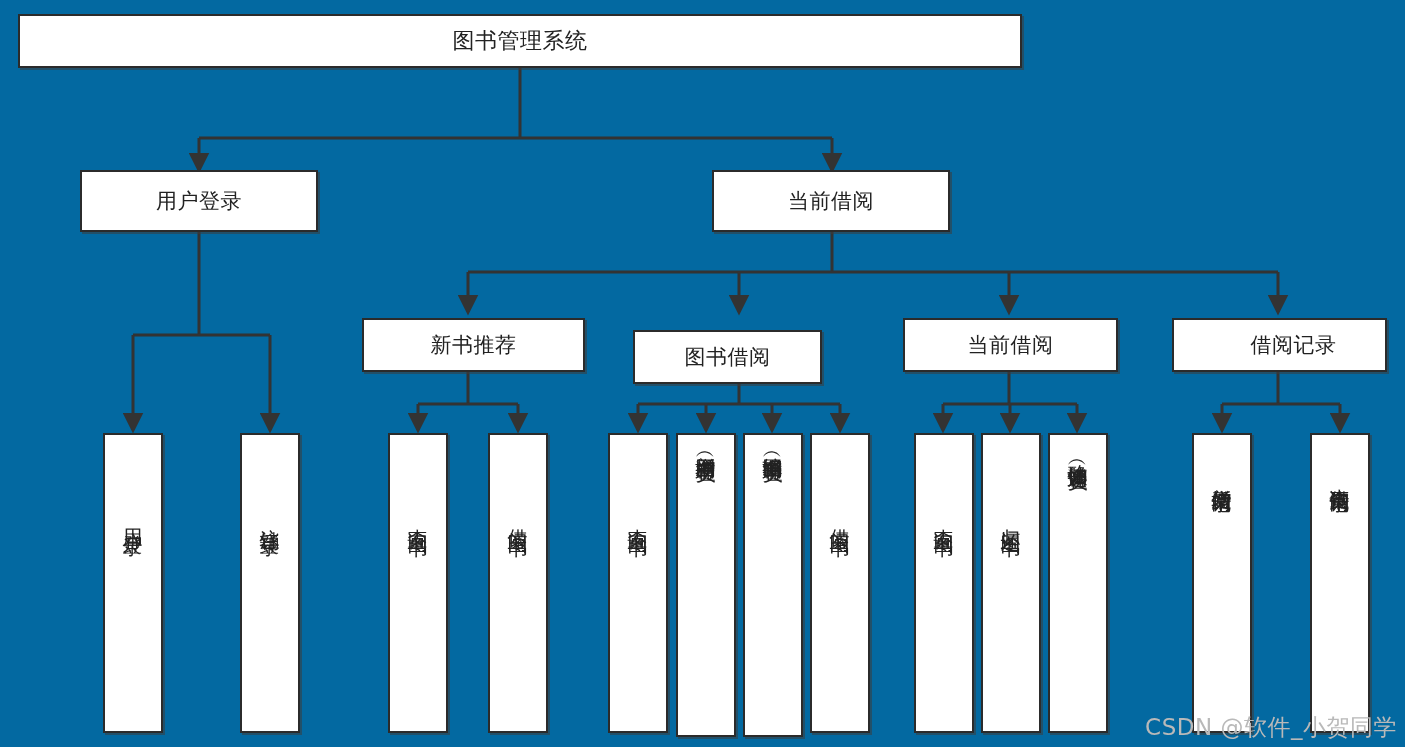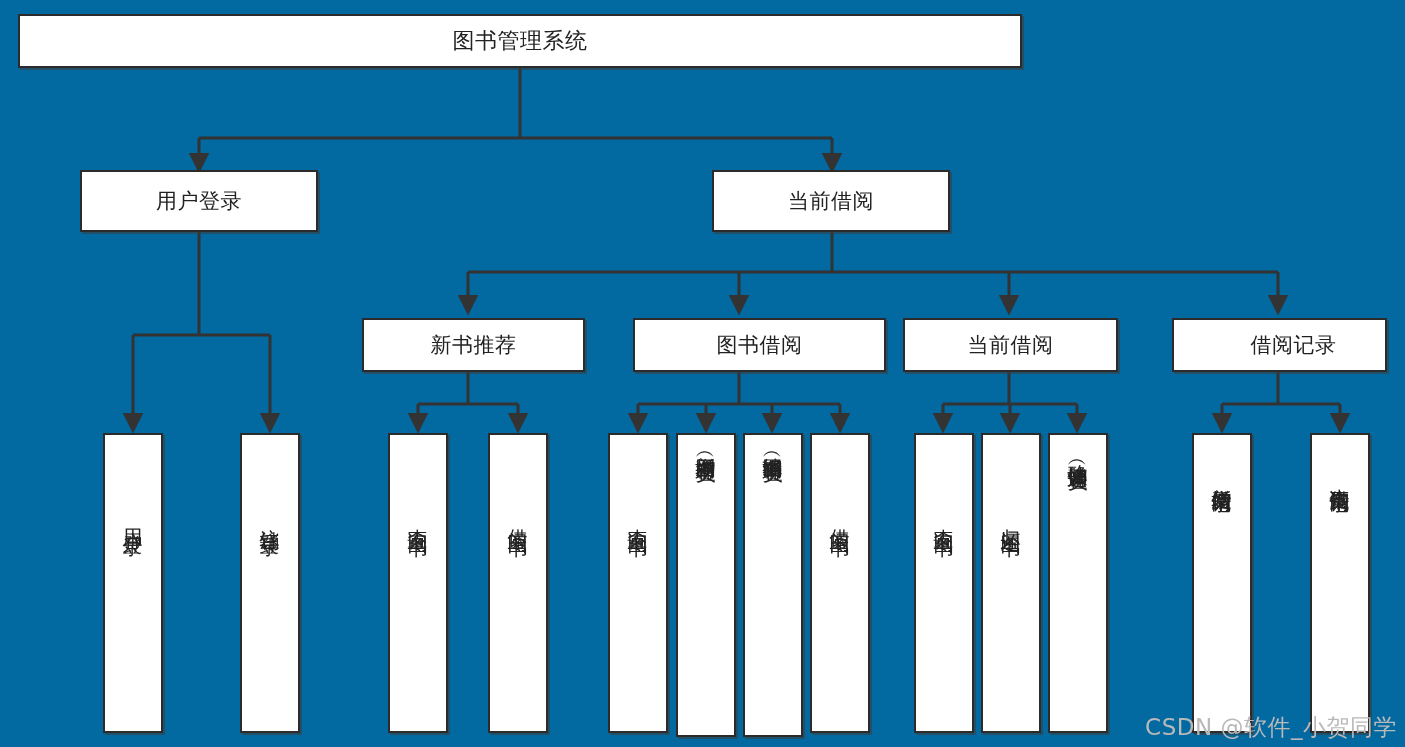--- a/index.html
+++ b/index.html
@@ -145,21 +145,21 @@
   </div>
 
   <div class="node h" style="left:712px; top:170px; width:238px; height:62px;">
     <span class="lbl">当前借阅</span>
   </div>
 
   <div class="node h" style="left:362px; top:318px; width:223px; height:54px;">
     <span class="lbl">新书推荐</span>
   </div>
 
-  <div class="node h" style="left:633px; top:318px; width:253px; height:54px;">
+  <div class="node h" style="left:633px; top:330px; width:189px; height:54px;">
     <span class="lbl">图书借阅</span>
   </div>
 
   <div class="node h" style="left:903px; top:318px; width:215px; height:54px;">
     <span class="lbl">当前借阅</span>
   </div>
 
   <div class="node h" style="left:1172px; top:318px; width:215px; height:54px;padding-left:28px;">
     <span class="lbl">借阅记录</span>
   </div>

